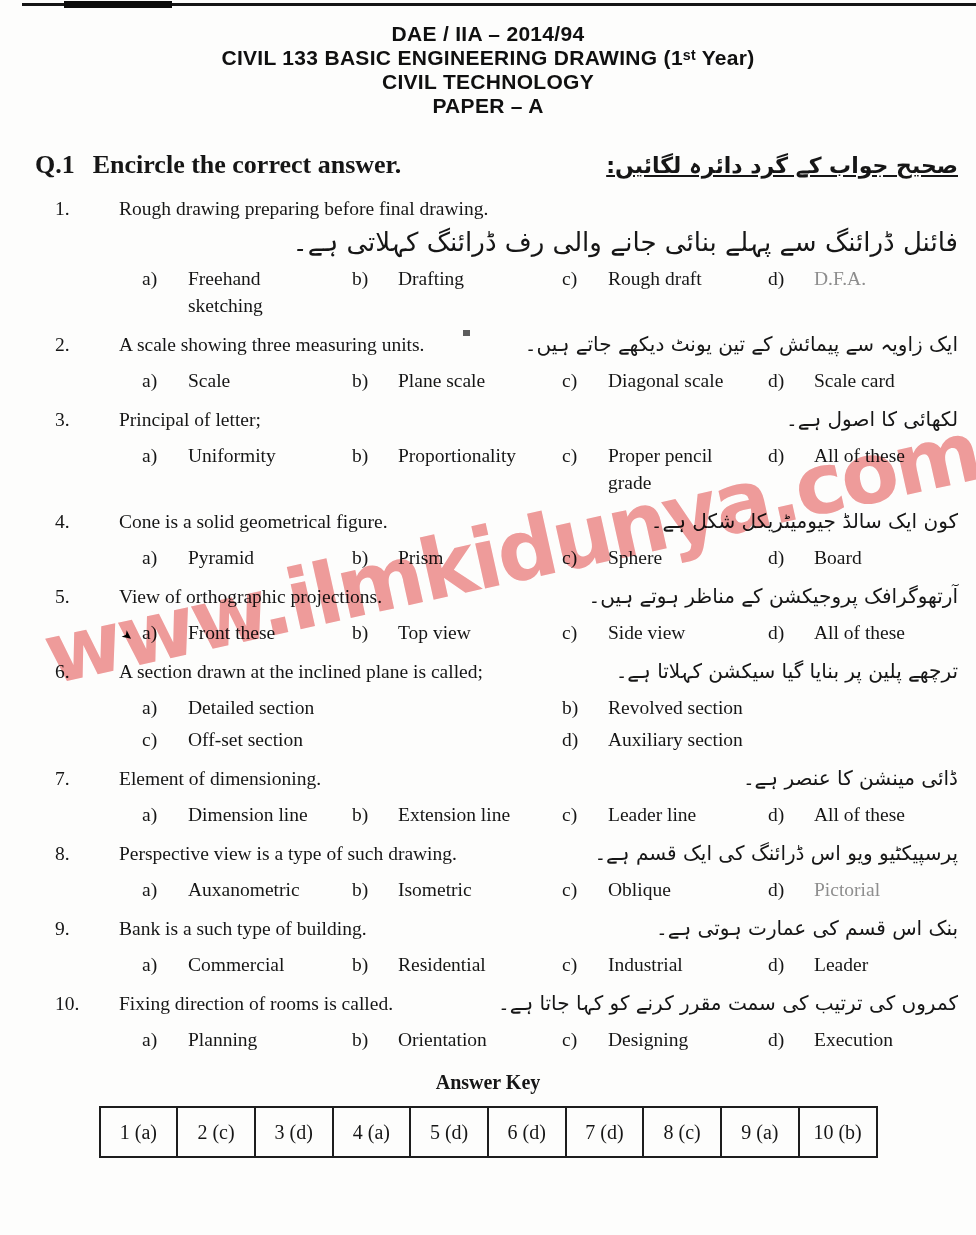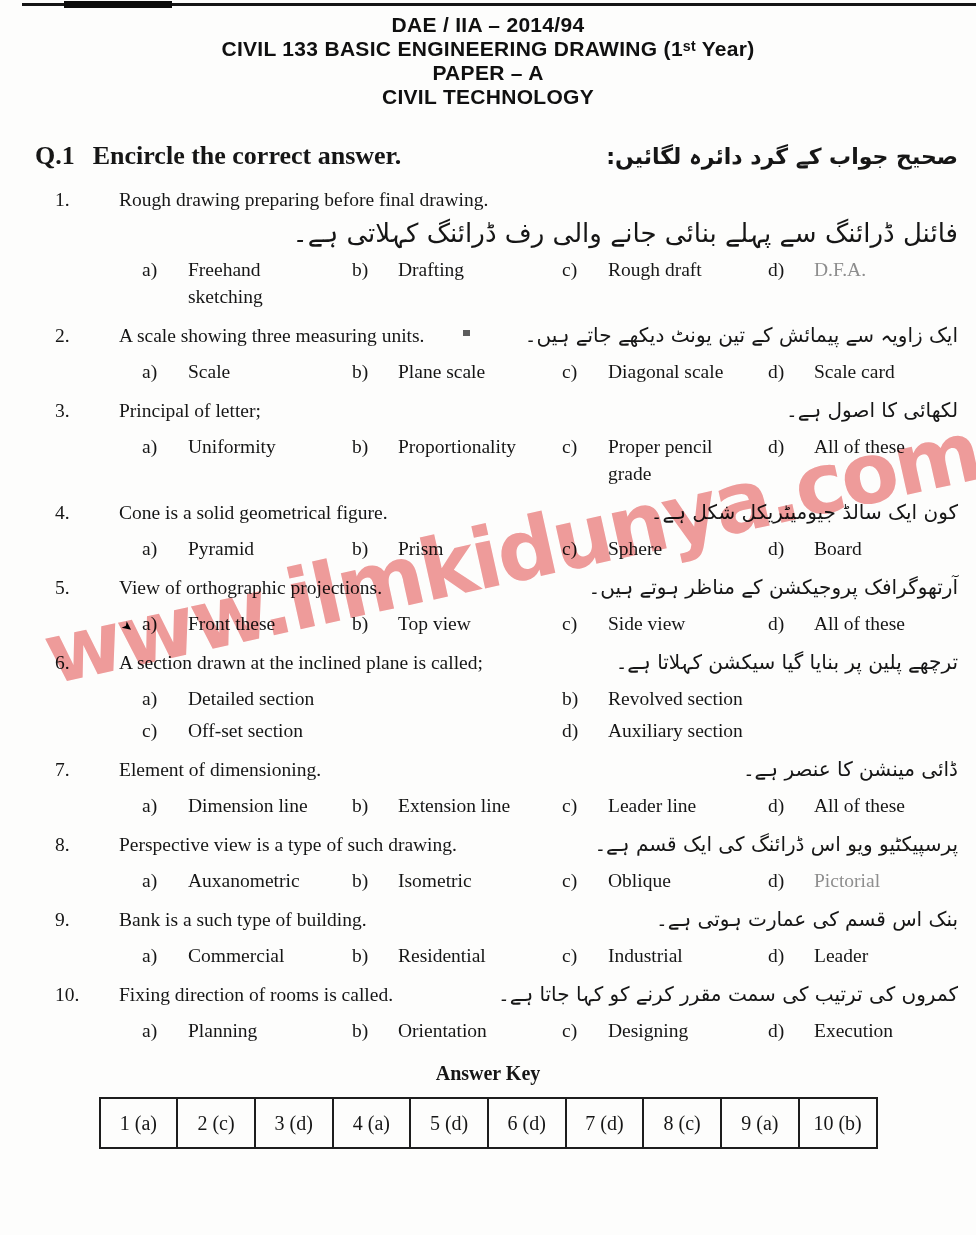--- a/index.html
+++ b/index.html
@@ -8,29 +8,29 @@
     font-family:"Liberation Serif", serif;color:#161616;position:relative;
   }
   .page{position:relative;width:976px;height:1235px;background:#fdfdfc;}
 
   
   .scan-topline{position:absolute;top:3px;left:22px;right:0;height:3px;background:#151515;}
   .scan-topline .thick{position:absolute;left:42px;top:-2px;width:108px;height:7px;background:#0c0c0c;display:block;}
   .scan-dot{position:absolute;left:463px;top:330px;width:7px;height:6px;background:#333;opacity:.8;}
 
   
-  header{padding-top:13px;text-align:center;font-family:"Liberation Sans",sans-serif;font-weight:700;}
+  header{padding-top:22px;text-align:center;font-family:"Liberation Sans",sans-serif;font-weight:700;}
   header .hline{font-size:21px;line-height:24px;letter-spacing:.3px;color:#101010;}
 
   
   .q1row{display:flex;justify-content:space-between;align-items:baseline;margin-top:32px;padding:0 18px 0 35px;}
   .q1left{font-weight:700;font-size:26px;}
   .q1left .qno{margin-right:18px;}
   .urdu{font-family:"DejaVu Sans",sans-serif;direction:rtl;unicode-bidi:isolate;}
-  .q1urdu{font-size:22px;font-weight:700;}
+  .q1urdu{font-size:22px;font-weight:700;text-decoration:underline;}
 
   
   #questions{margin-top:14px;}
   .qblock{margin-top:10px;}
   .qline{display:flex;align-items:baseline;padding:0 18px 0 55px;font-size:19.5px;line-height:30px;}
   .qnum{width:64px;flex:0 0 auto;}
   .qtext{flex:0 1 auto;}
   .qline .urdu{margin-left:auto;font-size:20px;text-align:right;padding-left:20px;}
   .urdu-below{padding:2px 18px 0 120px;font-size:26px;line-height:32px;}
 
@@ -61,22 +61,22 @@
 <div class="page">
 
   <div class="scan-topline">
       <span class="thick"></span>
     </div>
   <div class="scan-dot"></div>
 
   <header>
     <div class="hline">DAE / IIA – 2014/94</div>
     <div class="hline">CIVIL 133 BASIC ENGINEERING DRAWING (1ˢᵗ Year)</div>
+    <div class="hline">CIVIL TECHNOLOGY</div>
     <div class="hline">PAPER – A</div>
-    <div class="hline">CIVIL TECHNOLOGY</div>
   </header>
 
   <div class="q1row">
     <div class="q1left">
       <span class="qno">Q.1</span><span>Encircle the correct answer.</span>
     </div>
     <div class="urdu q1urdu">صحیح جواب کے گرد دائرہ لگائیں:</div>
   </div>
 
   <main id="questions">

